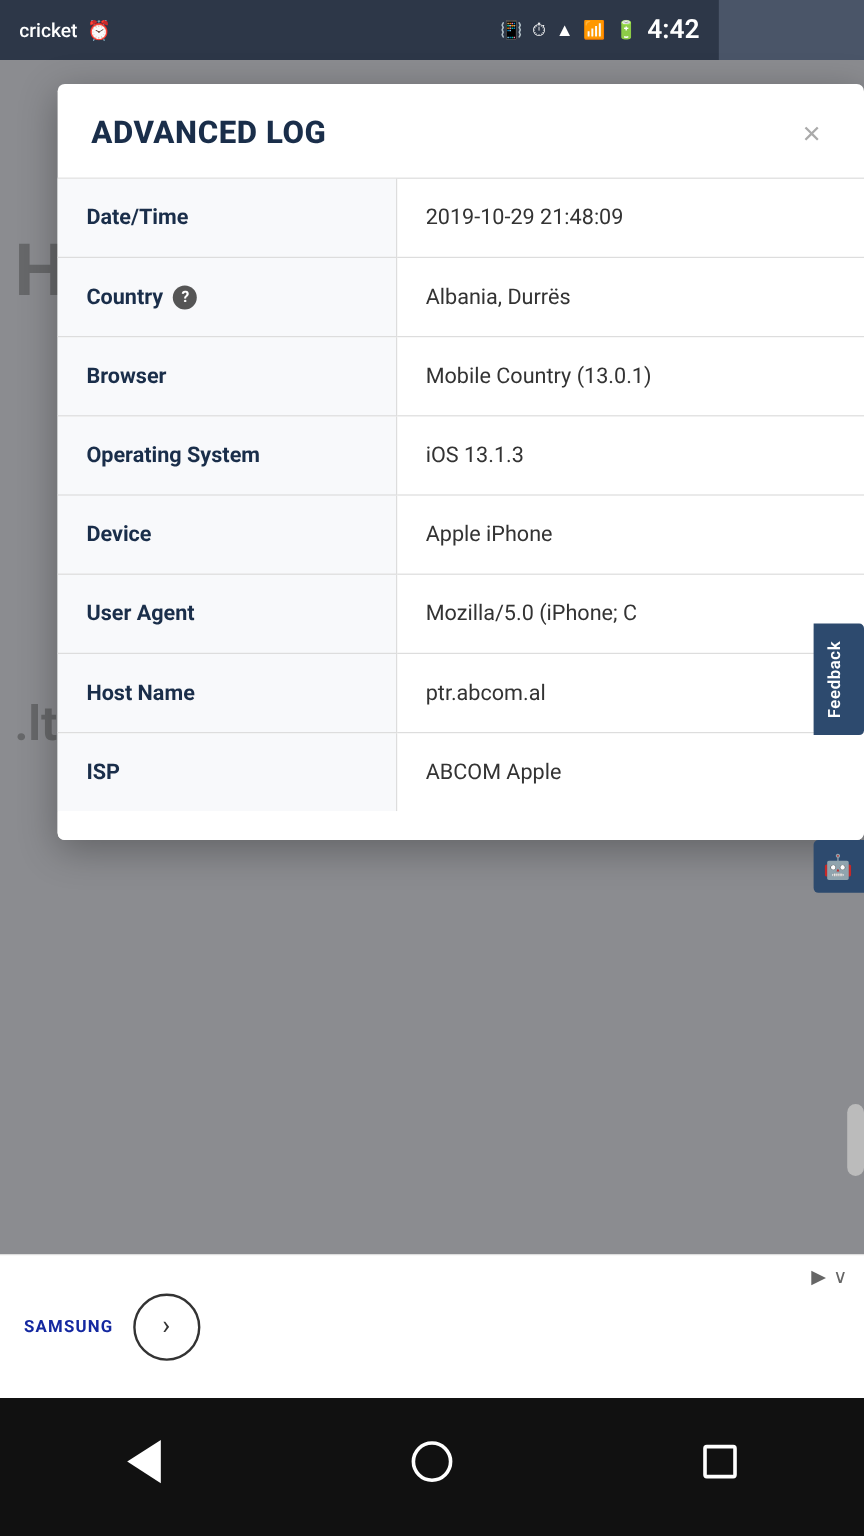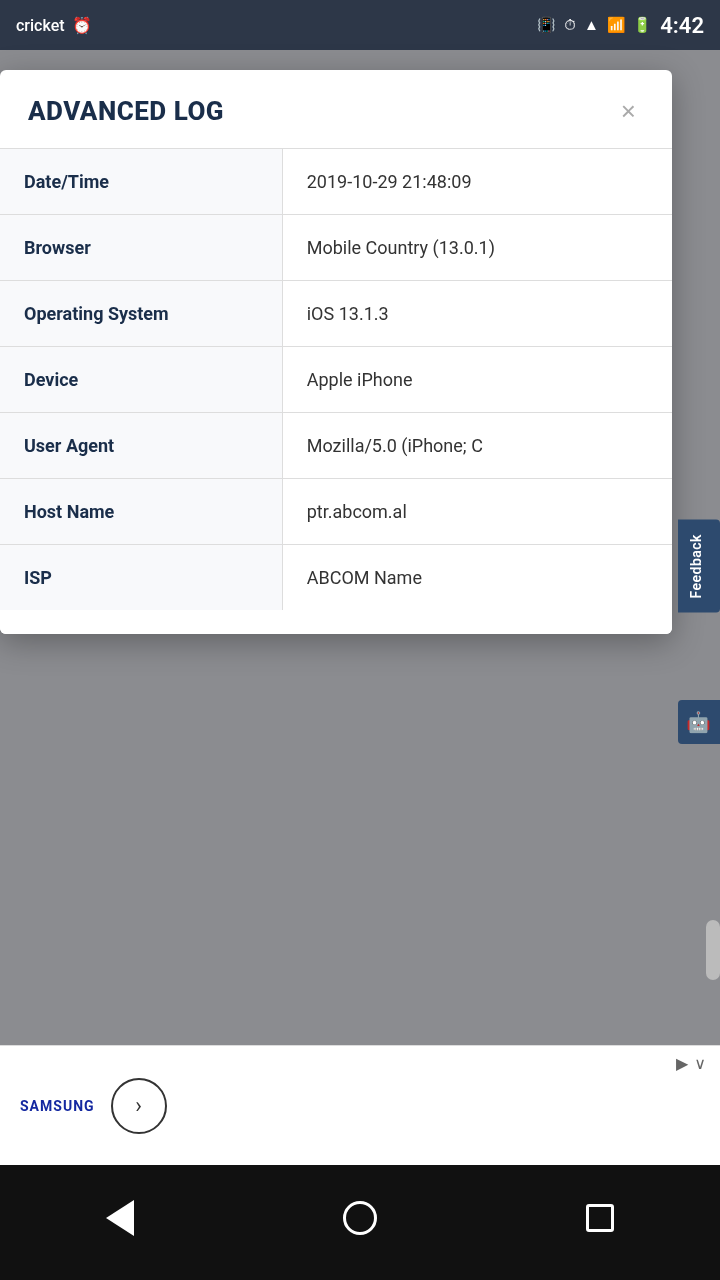--- a/index.html
+++ b/index.html
@@ -8,21 +8,21 @@
       width: 720px;
       min-height: 1280px;
       background: #4a5568;
       font-family: -apple-system, BlinkMacSystemFont, 'Segoe UI', Roboto, sans-serif;
       position: relative;
       overflow: hidden;
     }
 
     
     .status-bar {
-      width: 720px;
+      width: 599px;
       height: 50px;
       background: #2d3748;
       display: flex;
       align-items: center;
       justify-content: space-between;
       padding: 0 16px;
       color: white;
       font-size: 16px;
       font-weight: 500;
     }
@@ -72,21 +72,21 @@
 
     
     .modal-overlay {
       position: absolute;
       top: 50px;
       left: 0;
       width: 720px;
       height: 1050px;
       background: rgba(0,0,0,0.4);
       display: flex;
-      justify-content: flex-start;
+      justify-content: flex-end;
       align-items: flex-start;
       padding-top: 20px;
     }
 
     
     .modal {
       width: 672px;
       background: white;
       border-radius: 6px;
       box-shadow: 0 8px 32px rgba(0,0,0,0.3);
@@ -345,20 +345,24 @@
 
     <table class="info-table">
       <tbody>
 
         <tr>
           <td>Date/Time</td>
           <td>2019-10-29 21:48:09</td>
         </tr>
 
 
+        <tr>
+          <td>Country <span class="help-icon">?</span></td>
+          <td>Albania, Durrës</td>
+        </tr>
 
         <tr>
           <td>Browser</td>
           <td>Mobile Country (13.0.1)</td>
         </tr>
 
         <tr>
           <td>Operating System</td>
           <td>iOS 13.1.3</td>
         </tr>
@@ -374,21 +378,21 @@
         </tr>
 
 
         <tr>
           <td>Host Name</td>
           <td>ptr.abcom.al</td>
         </tr>
 
         <tr>
           <td>ISP</td>
-          <td>ABCOM Name</td>
+          <td>ABCOM Apple</td>
         </tr>
       </tbody>
     </table>
 
     <div class="modal-footer"></div>
   </div>
 </div>
 
 <div class="feedback-btn">Feedback</div>
 

